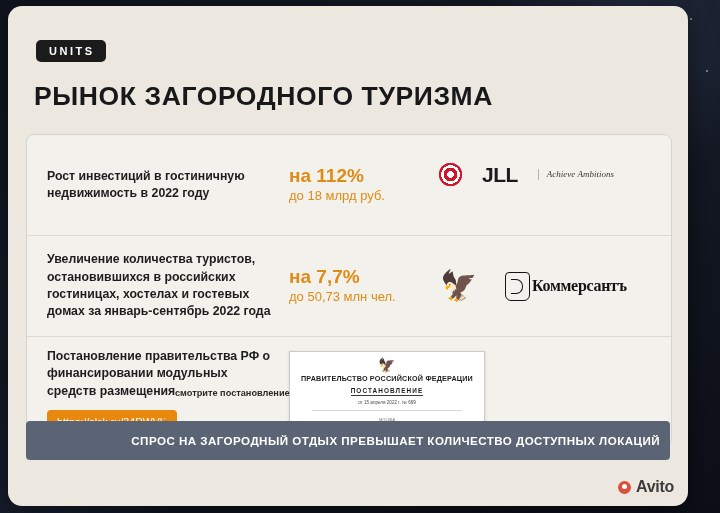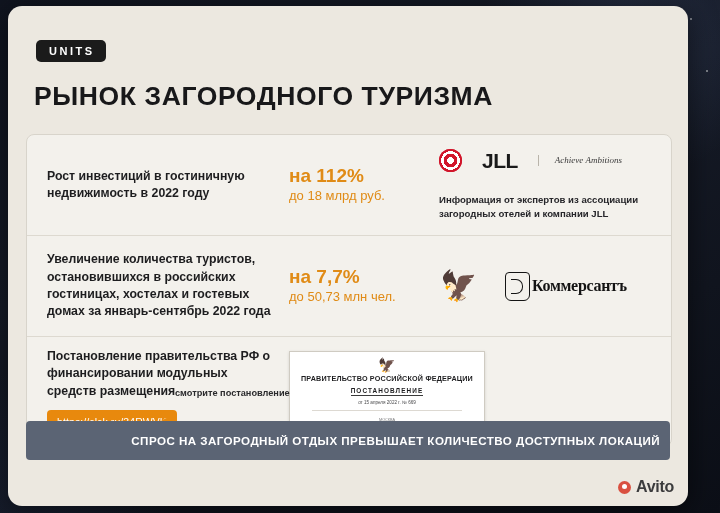--- a/index.html
+++ b/index.html
@@ -149,21 +149,21 @@
     letter-spacing: -0.5px;
     line-height: 1;
   }
   .jll-tag {
     font-family: "Liberation Serif", serif;
     font-style: italic;
     font-size: 9px;
     color: #3a3a3a;
     line-height: 1.15;
     border-left: 1px solid #b9b4aa;
-    padding-left: 16px;
+    padding-left: 8px;
   }
   .brand-note {
     font-size: 9.6px;
     font-weight: bold;
     color: #26262a;
     line-height: 1.45;
   }
 
   
   .emblems { display: flex; align-items: center; gap: 26px; }
@@ -327,21 +327,20 @@
         <div class="col-figure">
           <div class="fig-main">на 112%</div>
           <div class="fig-sub">до 18 млрд руб.</div>
         </div>
         <div class="col-brand">
           <div class="jll-wrap">
             <div class="jll-mark"></div>
             <div class="jll-text">JLL</div>
             <div class="jll-tag">Achieve Ambitions</div>
           </div>
-          <div class="brand-note">Информация от экспертов из ассоциации загородных отелей и компании JLL</div>
         </div>
       </div>
 
       <div class="row">
         <div class="col-text">Увеличение количества туристов, остановившихся в российских гостиницах, хостелах и гостевых домах за январь-сентябрь 2022 года</div>
         <div class="col-figure">
           <div class="fig-main">на 7,7%</div>
           <div class="fig-sub">до 50,73 млн чел.</div>
         </div>
         <div class="col-brand">

